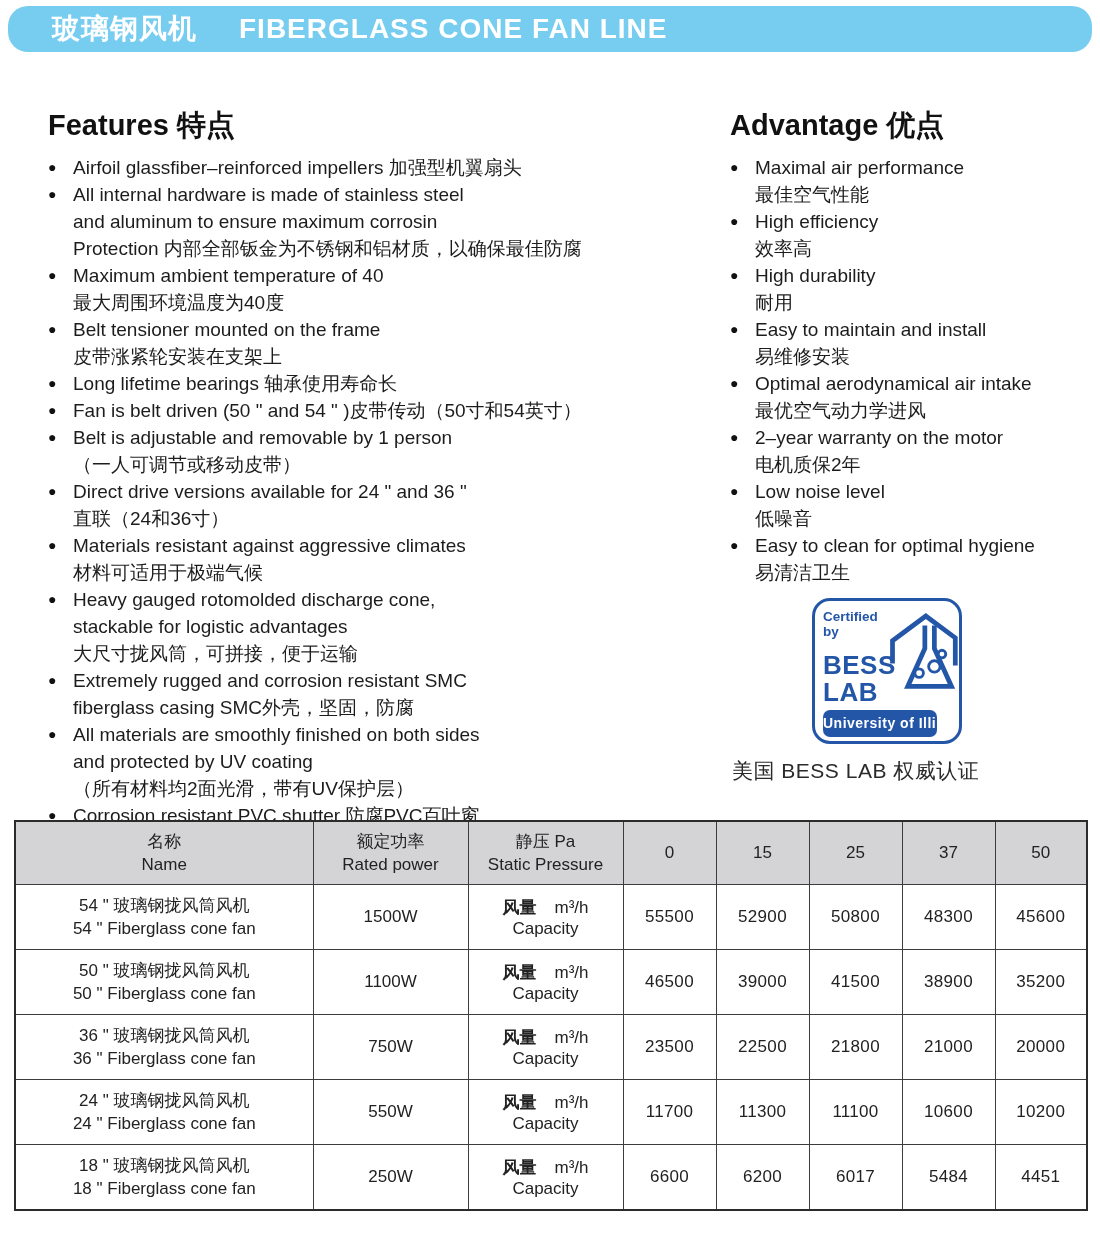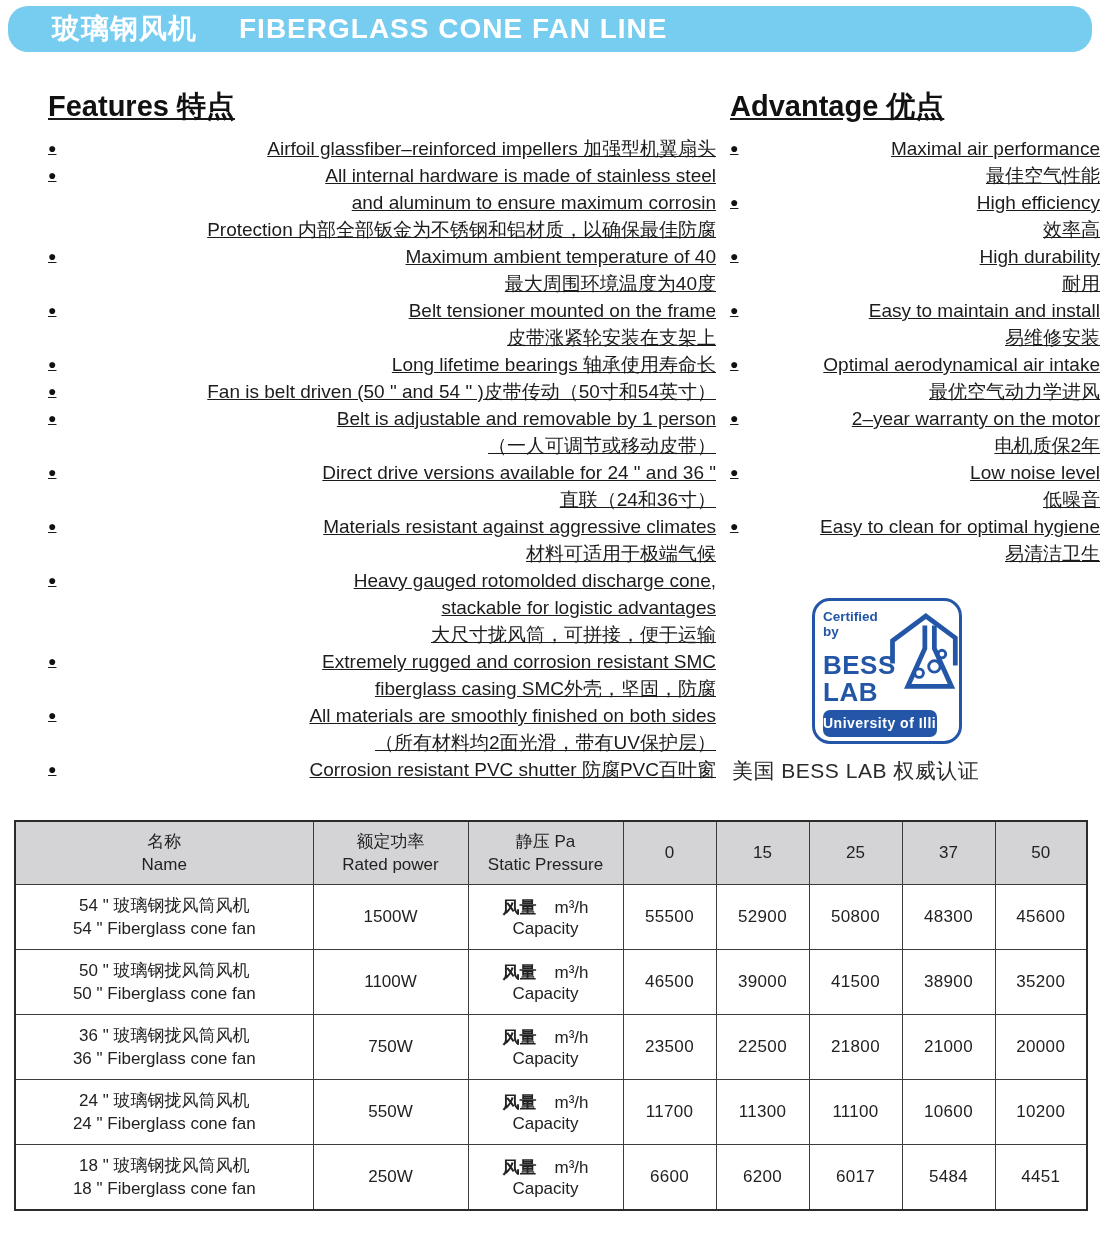--- a/index.html
+++ b/index.html
@@ -9,27 +9,27 @@
     overflow:hidden;
   }
   
   .banner{
     position:absolute;left:8px;top:6px;right:8px;height:46px;
     border-radius:20px;display:flex;align-items:center;
     padding-left:44px;gap:42px;box-sizing:border-box;
     font-weight:bold;font-size:28px;letter-spacing:1px;
   }
   
-  .col{position:absolute;top:87px;text-decoration:underline;}
+  .col{position:absolute;top:106px;}
   .features-col{left:48px;width:668px;}
   .advantage-col{left:730px;width:370px;}
   .col-title{font-size:29px;font-weight:bold;margin:0 0 8px 0;color:#111;}
   .bullet-item{display:flex;align-items:flex-start;}
   .dot{width:25px;flex:0 0 25px;font-size:14px;line-height:27px;color:#111;}
-  .lines{flex:1;text-align:right;}
+  .lines{flex:1;}
   .bline{font-size:19px;line-height:27px;white-space:nowrap;color:#1c1c1c;}
   
   .badge{
     position:absolute;left:812px;top:598px;width:150px;height:146px;
     border:3px solid #2456a8;border-radius:18px;background:#fff;
     box-sizing:border-box;padding:7px 22px 6px 8px;
   }
   .badge-top{display:flex;height:99px;}
   .badge-left{width:60px;flex:0 0 60px;}
   .cert{color:#2456a8;font-weight:bold;font-size:13.5px;line-height:14.5px;margin-top:2px;}
@@ -147,20 +147,21 @@
         <span class="dot">●</span>
         <div class="lines">
           <div class="bline">Extremely rugged and corrosion resistant SMC</div>
           <div class="bline">fiberglass casing SMC外壳，坚固，防腐</div>
         </div>
       </div>
       <div class="bullet-item">
         <span class="dot">●</span>
         <div class="lines">
           <div class="bline">All materials are smoothly finished on both sides</div>
+          <div class="bline">and protected by UV coating</div>
           <div class="bline">（所有材料均2面光滑，带有UV保护层）</div>
         </div>
       </div>
       <div class="bullet-item">
         <span class="dot">●</span>
         <div class="lines">
           <div class="bline">Corrosion resistant PVC shutter 防腐PVC百叶窗</div>
         </div>
       </div>
     </div>

